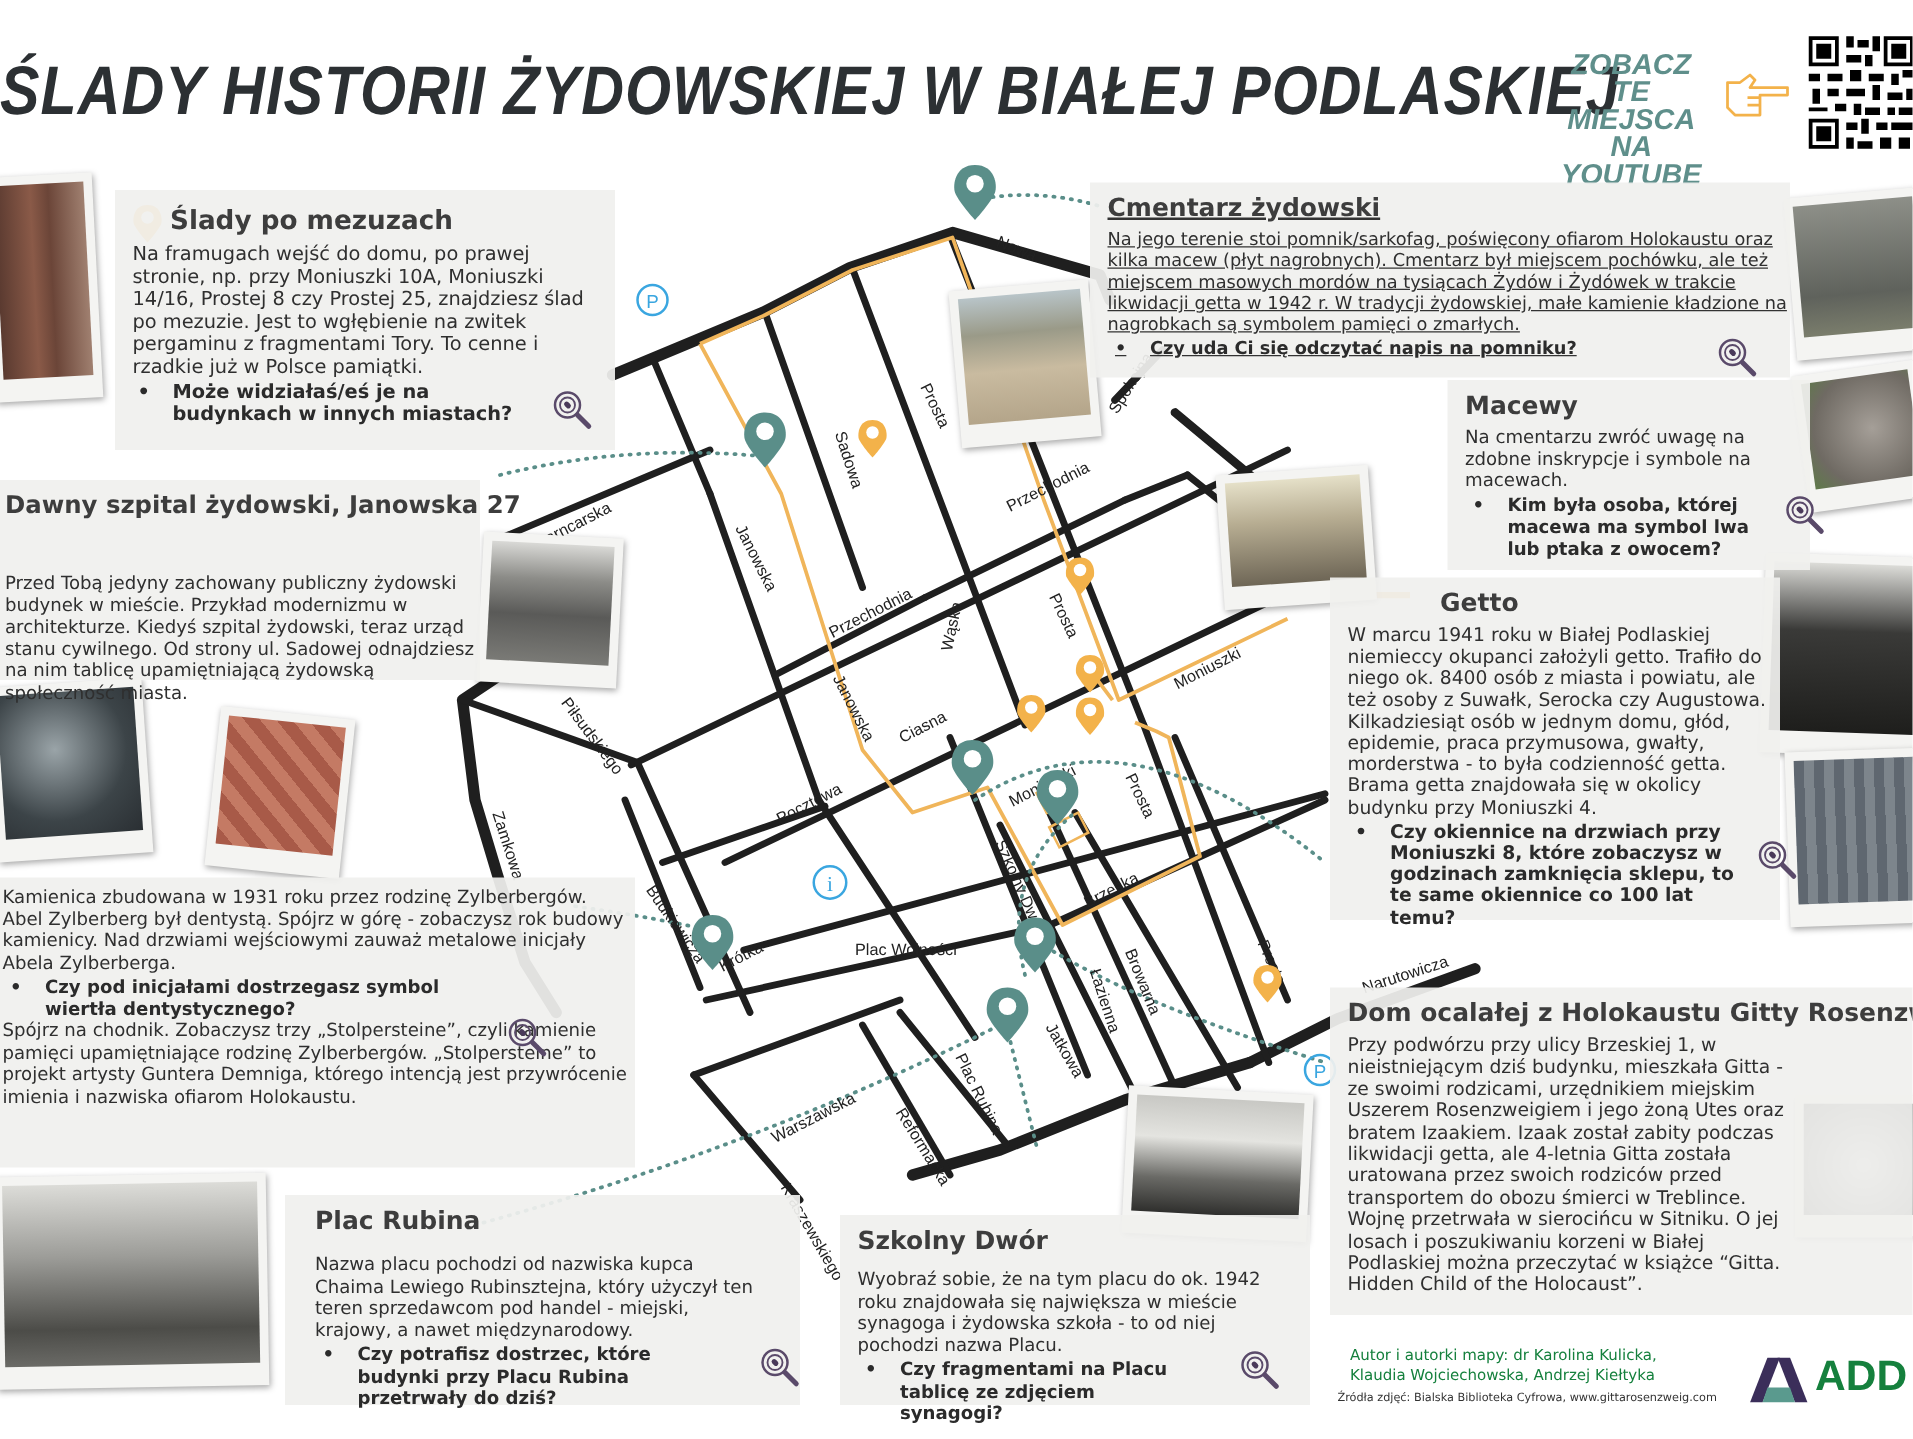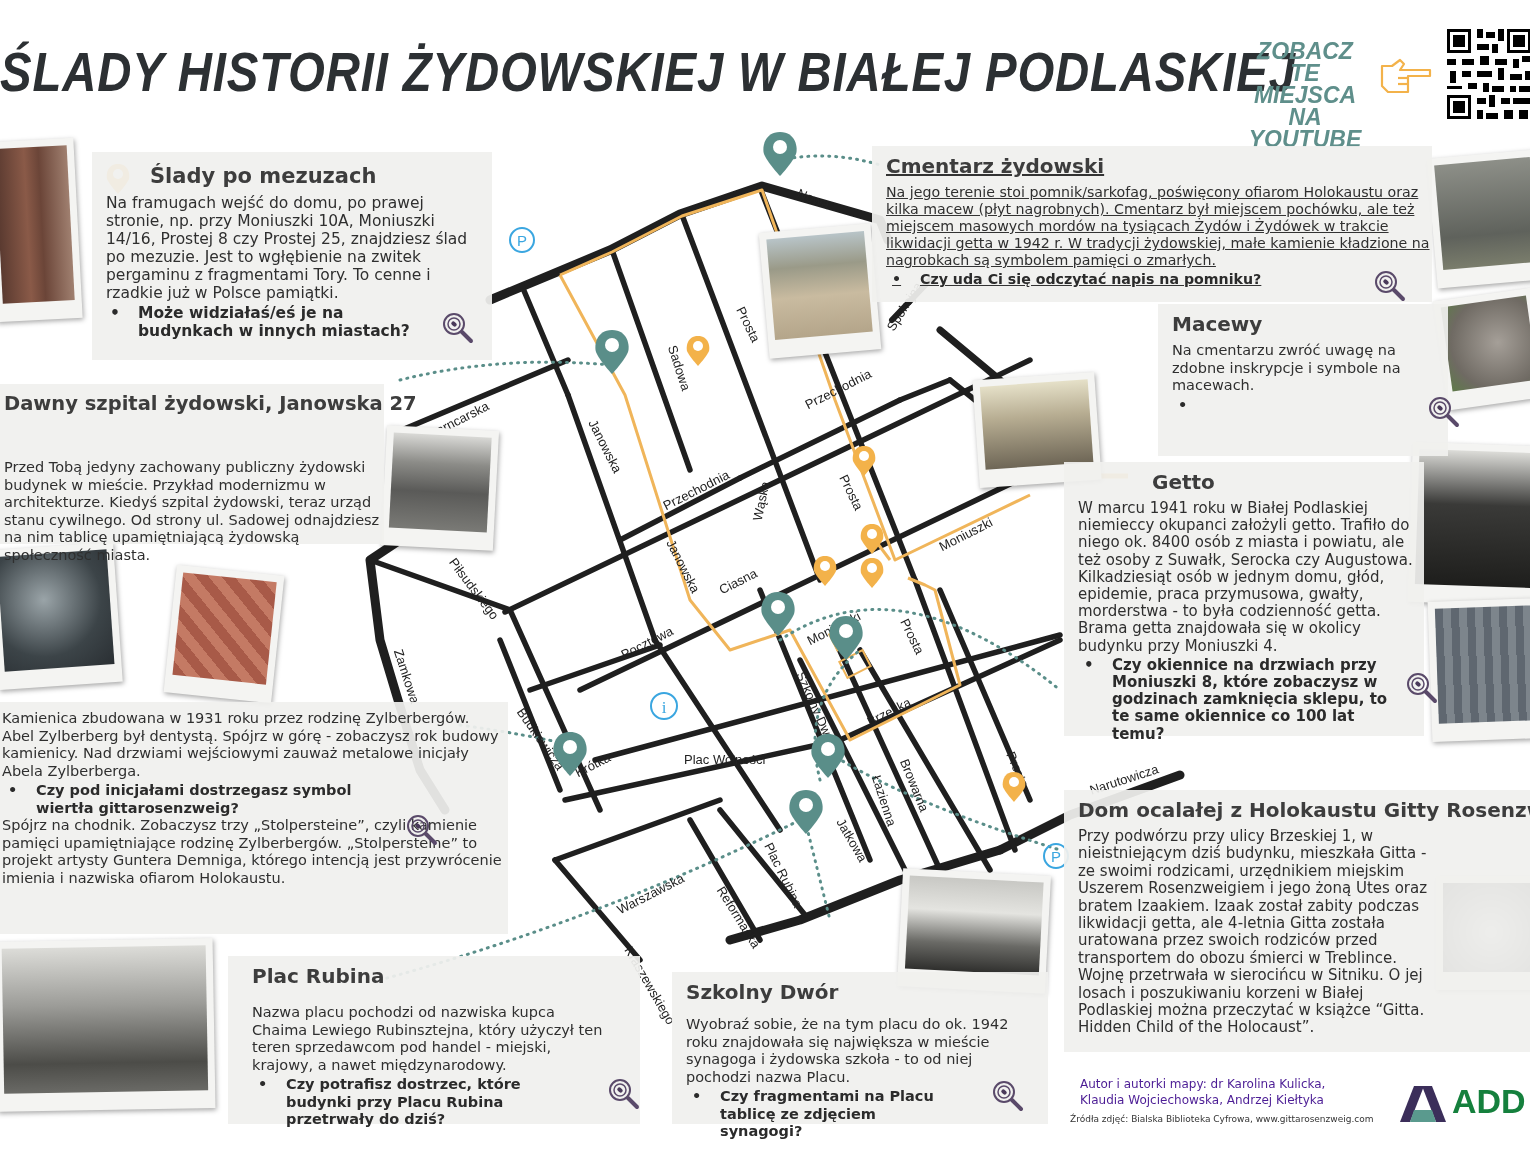--- a/index.html
+++ b/index.html
@@ -12,21 +12,21 @@
   .map{position:absolute;left:0;top:0;width:1530px;height:1151px;}
   .card{position:absolute;background:rgba(240,240,238,0.93);box-sizing:border-box;padding:8px 14px;}
   .card h2{margin:0 0 6px 0;font-family:"DejaVu Sans",sans-serif;font-weight:700;font-size:20px;color:#3d3d3d;white-space:nowrap;}
   .card p{margin:0;font-size:14.5px;line-height:17.5px;color:#2f2f2f;}
   .card .q{display:flex;gap:10px;margin:2px 0 0 6px;font-weight:700;font-size:14.5px;line-height:17.5px;color:#2b2b2b;}
   .card .q .b{flex:none;width:18px;}
   .mag{position:absolute;width:34px;height:34px;}
   .photo{position:absolute;background:#f4f4f2;box-shadow:1px 2px 5px rgba(0,0,0,0.35);box-sizing:border-box;padding:7px 7px 18px 7px;}
   .photo .img{width:100%;height:100%;}
   .street{position:absolute;font-family:"Liberation Sans",sans-serif;font-size:13px;color:#222;white-space:nowrap;transform-origin:left center;}
-  .credits{position:absolute;left:1080px;top:1076px;font-size:12px;line-height:16px;color:#4c1d95;}
+  .credits{position:absolute;left:1080px;top:1076px;font-size:12px;line-height:16px;color:#15803d;}
   .src{position:absolute;left:1070px;top:1114px;font-size:9px;color:#333;}
   .logo{position:absolute;left:1400px;top:1082px;width:130px;height:50px;}
   .logo .txt{position:absolute;left:52px;top:0;font-family:"Liberation Sans",sans-serif;font-weight:700;font-size:34px;color:#15803d;}
   .logo .sub{position:absolute;left:50px;top:38px;font-size:7px;color:#3b2e5a;white-space:nowrap;margin-top:36px;}
 </style>
 </head>
 <body>
 
 <svg class="map" viewBox="0 0 1530 1151" xmlns="http://www.w3.org/2000/svg">
 
@@ -266,38 +266,38 @@
   <div class="img" style="background:linear-gradient(180deg,#dcdcd8 0%,#3a3a38 40%,#1e1e1c 100%);"></div>
 </div>
 <div class="photo" style="left:1430px;top:600px;width:110px;height:140px;transform:rotate(-2deg);">
   <div class="img" style="background:repeating-linear-gradient(90deg,#5f6770 0 8px,#7d858c 8px 16px);"></div>
 </div>
 <div class="photo" style="left:1436px;top:876px;width:110px;height:114px;">
   <div class="img" style="background:radial-gradient(circle at 50% 55%,#c9c9c9,#7a7a7a 55%,#3a3a3a);"></div>
 </div>
 
 <div class="card" style="left:92px;top:152px;width:400px;height:208px;padding-left:12px;">
-  <h2 style="margin-left:46px;margin-top:4px;font-size:21px;">Ślady po mezuzach</h2>
+  <h2 style="margin-left:32px;margin-top:4px;font-size:21px;">Ślady po mezuzach</h2>
   <p style="font-size:15.5px;line-height:18px;width:370px;margin-left:2px;">Na framugach wejść do domu, po prawej stronie, np. przy  Moniuszki 10A, Moniuszki 14/16, Prostej 8 czy Prostej 25, znajdziesz ślad po mezuzie. Jest to wgłębienie na zwitek pergaminu z fragmentami Tory. To cenne i rzadkie już w Polsce pamiątki.</p>
   <div class="q" style="font-size:15.5px;line-height:18px;width:330px;">
     <span class="b">•</span>
       <span>Może widziałaś/eś je na budynkach w innych miastach?</span>
   </div>
 </div>
 
 <div class="card" style="left:-10px;top:384px;width:394px;height:160px;">
   <h2 style="font-size:19.5px;">Dawny szpital żydowski, Janowska 27</h2>
   <p style="width:378px;margin-top:44px;">Przed Tobą jedyny zachowany publiczny żydowski budynek w mieście. Przykład modernizmu w architekturze. Kiedyś szpital żydowski, teraz urząd stanu cywilnego. Od strony ul. Sadowej odnajdziesz na nim tablicę upamiętniającą żydowską społeczność miasta.</p>
 </div>
 
 <div class="card" style="left:-12px;top:702px;width:520px;height:232px;">
   <p style="width:500px;">Kamienica zbudowana w 1931 roku przez rodzinę Zylberbergów. Abel Zylberberg był dentystą. Spójrz w górę - zobaczysz rok budowy kamienicy. Nad drzwiami wejściowymi zauważ metalowe inicjały Abela Zylberberga.</p>
   <div class="q" style="width:400px;">
     <span class="b">•</span>
-      <span>Czy pod inicjałami dostrzegasz symbol wiertła gittarosenzweig?</span>
+      <span>Czy pod inicjałami dostrzegasz symbol wiertła dentystycznego?</span>
   </div>
   <p style="width:500px;">Spójrz na chodnik. Zobaczysz trzy „Stolpersteine”, czyli kamienie pamięci upamiętniające rodzinę Zylberbergów. „Stolpersteine” to projekt artysty Guntera Demniga, którego intencją jest przywrócenie imienia i nazwiska ofiarom Holokaustu.</p>
 </div>
 
 <div class="card" style="left:228px;top:956px;width:412px;height:168px;padding-left:24px;">
   <h2 style="margin-bottom:16px;">Plac Rubina</h2>
   <p style="width:352px;">Nazwa placu pochodzi od nazwiska kupca Chaima Lewiego Rubinsztejna, który użyczył ten teren sprzedawcom pod handel - miejski, krajowy, a nawet międzynarodowy.</p>
   <div class="q" style="width:330px;">
     <span class="b">•</span>
       <span>Czy potrafisz dostrzec, które budynki przy Placu Rubina przetrwały do dziś?</span>
@@ -320,20 +320,21 @@
     <span class="b">•</span>
       <span>Czy uda Ci się odczytać napis na pomniku?</span>
   </div>
 </div>
 
 <div class="card" style="left:1158px;top:304px;width:290px;height:152px;">
   <h2>Macewy</h2>
   <p style="width:240px;">Na cmentarzu zwróć uwagę na zdobne inskrypcje i symbole na macewach.</p>
   <div class="q" style="width:240px;">
     <span class="b">•</span>
+      <span>Kim była osoba, której macewa ma symbol lwa lub ptaka z owocem?</span>
   </div>
 </div>
 
 <div class="card" style="left:1064px;top:462px;width:360px;height:274px;">
   <h2 style="margin-left:74px;">Getto</h2>
   <p style="width:345px;font-size:15px;line-height:17.2px;">W marcu 1941 roku w Białej Podlaskiej niemieccy okupanci założyli getto. Trafiło do niego ok. 8400 osób z miasta i powiatu, ale też osoby z Suwałk, Serocka czy Augustowa. Kilkadziesiąt osób w jednym domu, głód, epidemie, praca przymusowa, gwałty, morderstwa - to była codzienność getta. Brama getta znajdowała się w okolicy budynku przy Moniuszki 4.</p>
   <div class="q" style="width:310px;font-size:15px;line-height:17.2px;">
     <span class="b">•</span>
       <span>Czy okiennice na drzwiach przy Moniuszki 8, które zobaczysz w godzinach zamknięcia sklepu, to te same okiennice co 100 lat temu?</span>
   </div>

